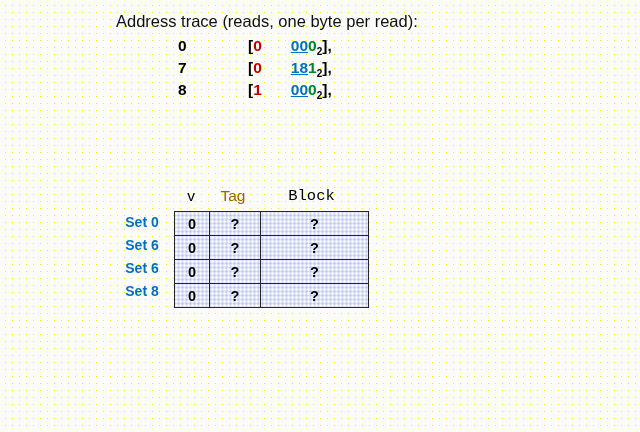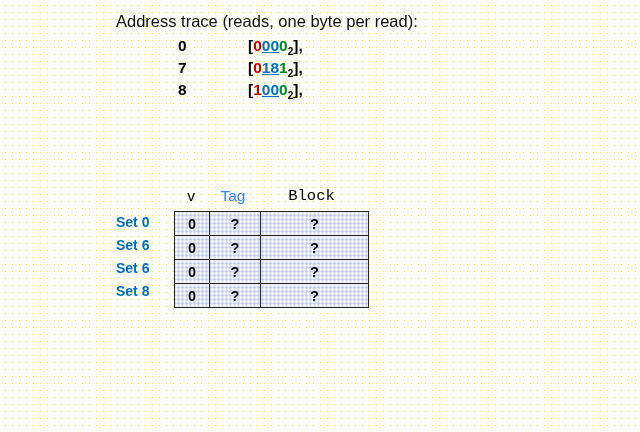--- a/index.html
+++ b/index.html
@@ -49,21 +49,21 @@
     font-weight: bold;
     font-size: 15.5px;
     color: #000000;
   }
   .trace-bin {
     font-weight: bold;
     font-size: 15.5px;
     color: #000000;
   }
   .bits-tag   { color: #c00000; }
-  .bits-set   { color: #0070c0; text-decoration: underline; text-underline-offset: 1px; }
+  .bits-set   { color: #0070c0; text-decoration: underline; text-underline-offset: 1px; padding-left: 29px; }
   .bits-off   { color: #00862b; }
   .bits-sub   { font-size: 10px; vertical-align: sub; color: #000000; }
 
   
   #cache-table-wrap {
     position: absolute;
     left: 116px;
     top: 185px;
   }
   #cache-headers {
@@ -73,21 +73,21 @@
   }
   .col-head {
     position: absolute;
     top: 0;
     font-size: 15.5px;
     line-height: 22px;
     text-align: center;
     color: #000000;
   }
   .col-head.v     { left: 58px;  width: 34px; }
-  .col-head.tag   { left: 92px;  width: 50px; color: #3b82f6; }
+  .col-head.tag   { left: 92px;  width: 50px; color: #a16207; }
   .col-head.block { left: 142px; width: 107px; font-family: Liberation Mono, monospace; }
 
   table#cache-table {
     position: absolute;
     left: 58px;
     top: 26px;
     border-collapse: collapse;
     table-layout: fixed;
     width: 191px;
     background-color: #dfe3f7;
@@ -109,21 +109,21 @@
   }
   td.col-v     { width: 34px; }
   td.col-tag   { width: 50px; }
   td.col-block { width: 107px; }
 
   
   .set-label {
     position: absolute;
     left: 0;
     width: 52px;
-    text-align: left;
+    text-align: center;
     font-size: 14px;
     font-weight: bold;
     color: #0070c0;
     line-height: 23px;
   }
 </style>
 </head>
 <body>
 
 <div id="trace-title">Address trace (reads, one byte per read):</div>

